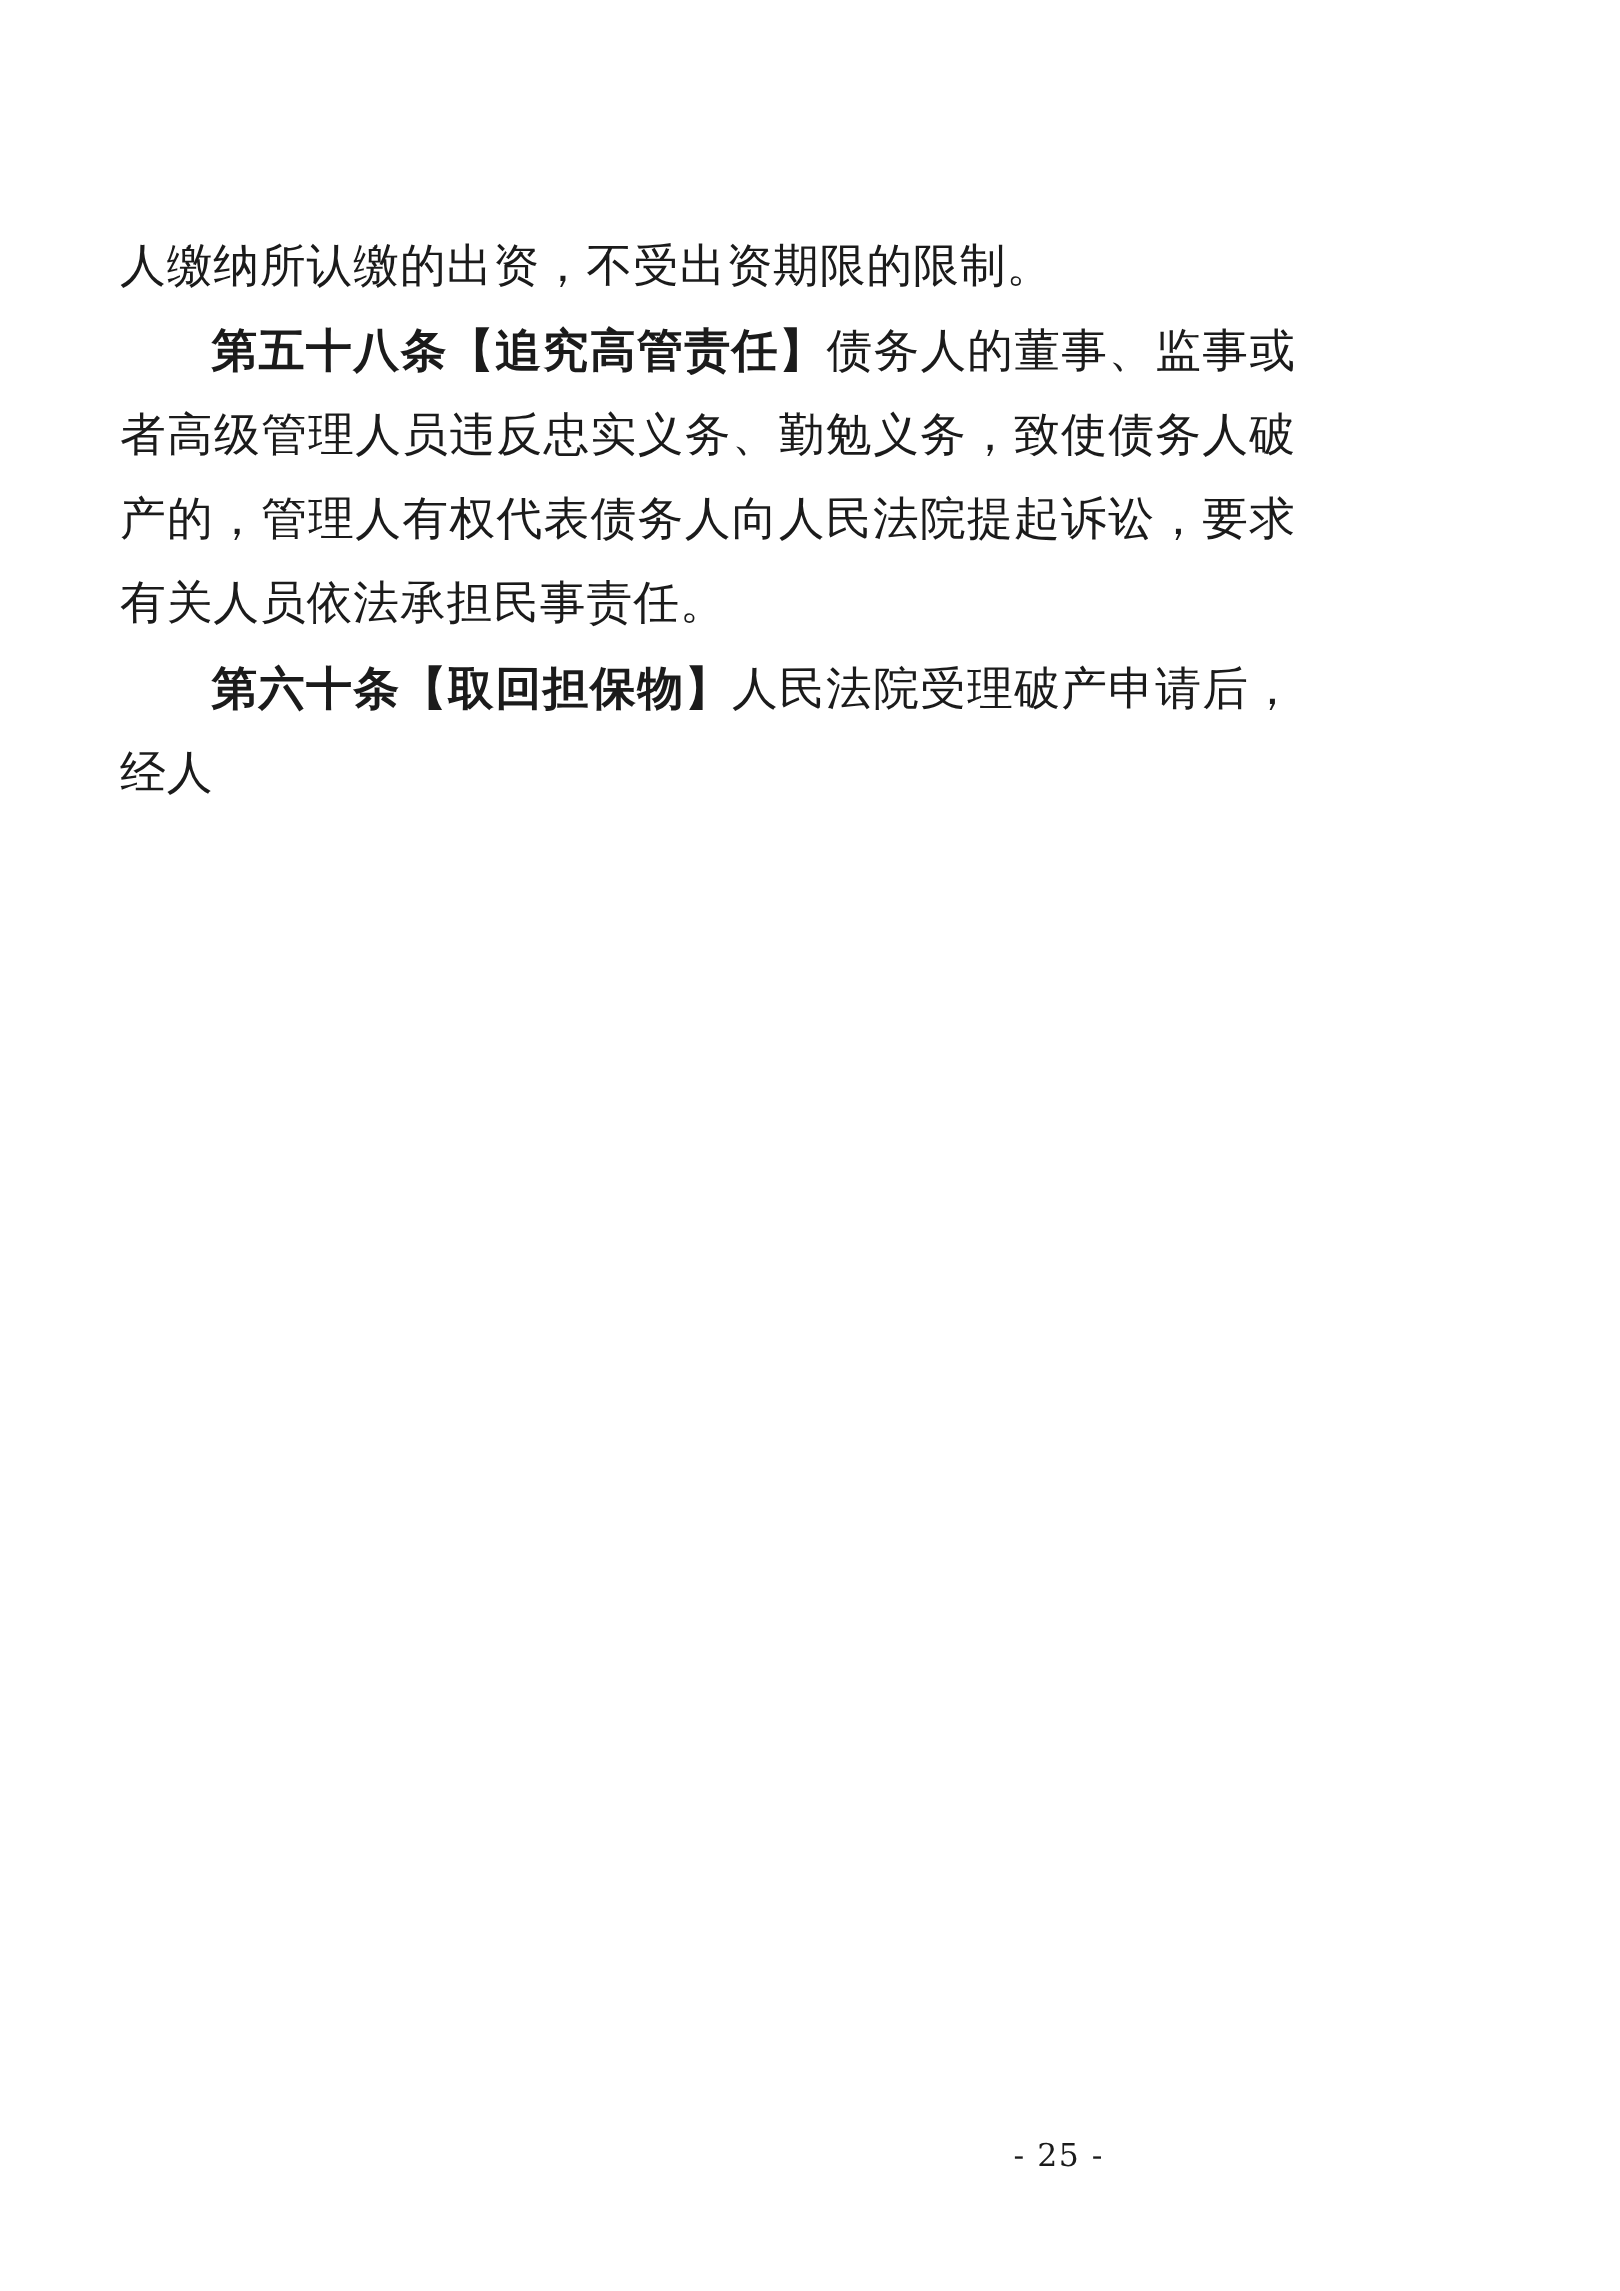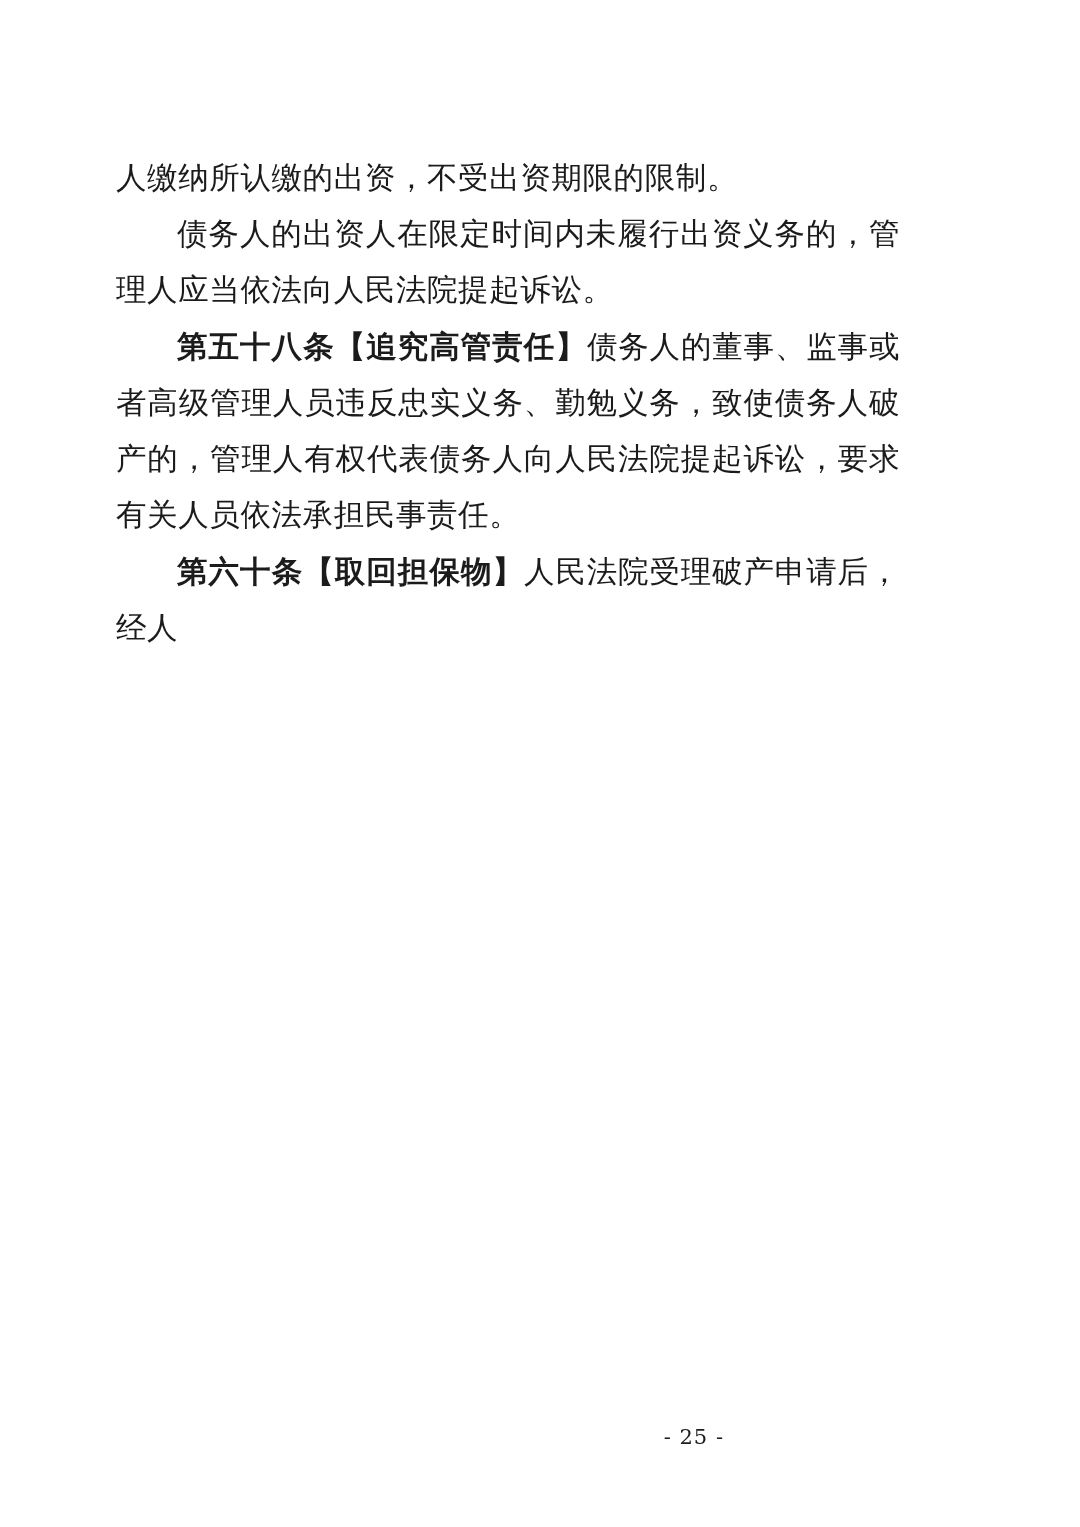--- a/index.html
+++ b/index.html
@@ -14,21 +14,21 @@
     color: #1a1a1a;
     position: relative;
     overflow: hidden;
   }
   .page {
     position: absolute;
     top: 0; left: 0;
     width: 868px;
     height: 1527px;
     box-sizing: border-box;
-    padding: 150px 148px 0 116px;
+    padding: 150px 148px 0 80px;
   }
   .doc-body {
     width: 784px;
   }
   p.para {
     margin: 0 0 0 0;
     font-size: 30.5px;
     line-height: 56px;
     letter-spacing: 0.6px;
     text-align: justify;
@@ -37,41 +37,38 @@
   }
   p.indent {
     text-indent: 61px;
   }
   .article-head {
     font-weight: bold;
     letter-spacing: 0.8px;
   }
   .page-number {
     position: absolute;
-    right: 144px;
+    right: 132px;
     bottom: 78px;
     font-size: 21px;
     letter-spacing: 1px;
     color: #1b1b1b;
     font-family: "DejaVu Serif", "Liberation Serif", serif;
   }
 </style>
 </head>
 <body>
 
 <div class="page">
   <div class="doc-body">
 
     <p class="para">
       <span>人缴纳所认缴的出资，不受出资期限的限制。</span>
     </p>
 
-    <p class="para indent">
-      <span>债务人的出资人在限定时间内未履行出资义务的，管理人应当依法向人民法院提起诉讼。</span>
-    </p>
 
 
 
 
     <p class="para indent">
       <span class="article-head">第五十八条【追究高管责任】</span><span>债务人的董事、监事或者高级管理人员违反忠实义务、勤勉义务，致使债务人破产的，管理人有权代表债务人向人民法院提起诉讼，要求有关人员依法承担民事责任。</span>
     </p>
 
 
     <p class="para indent">

